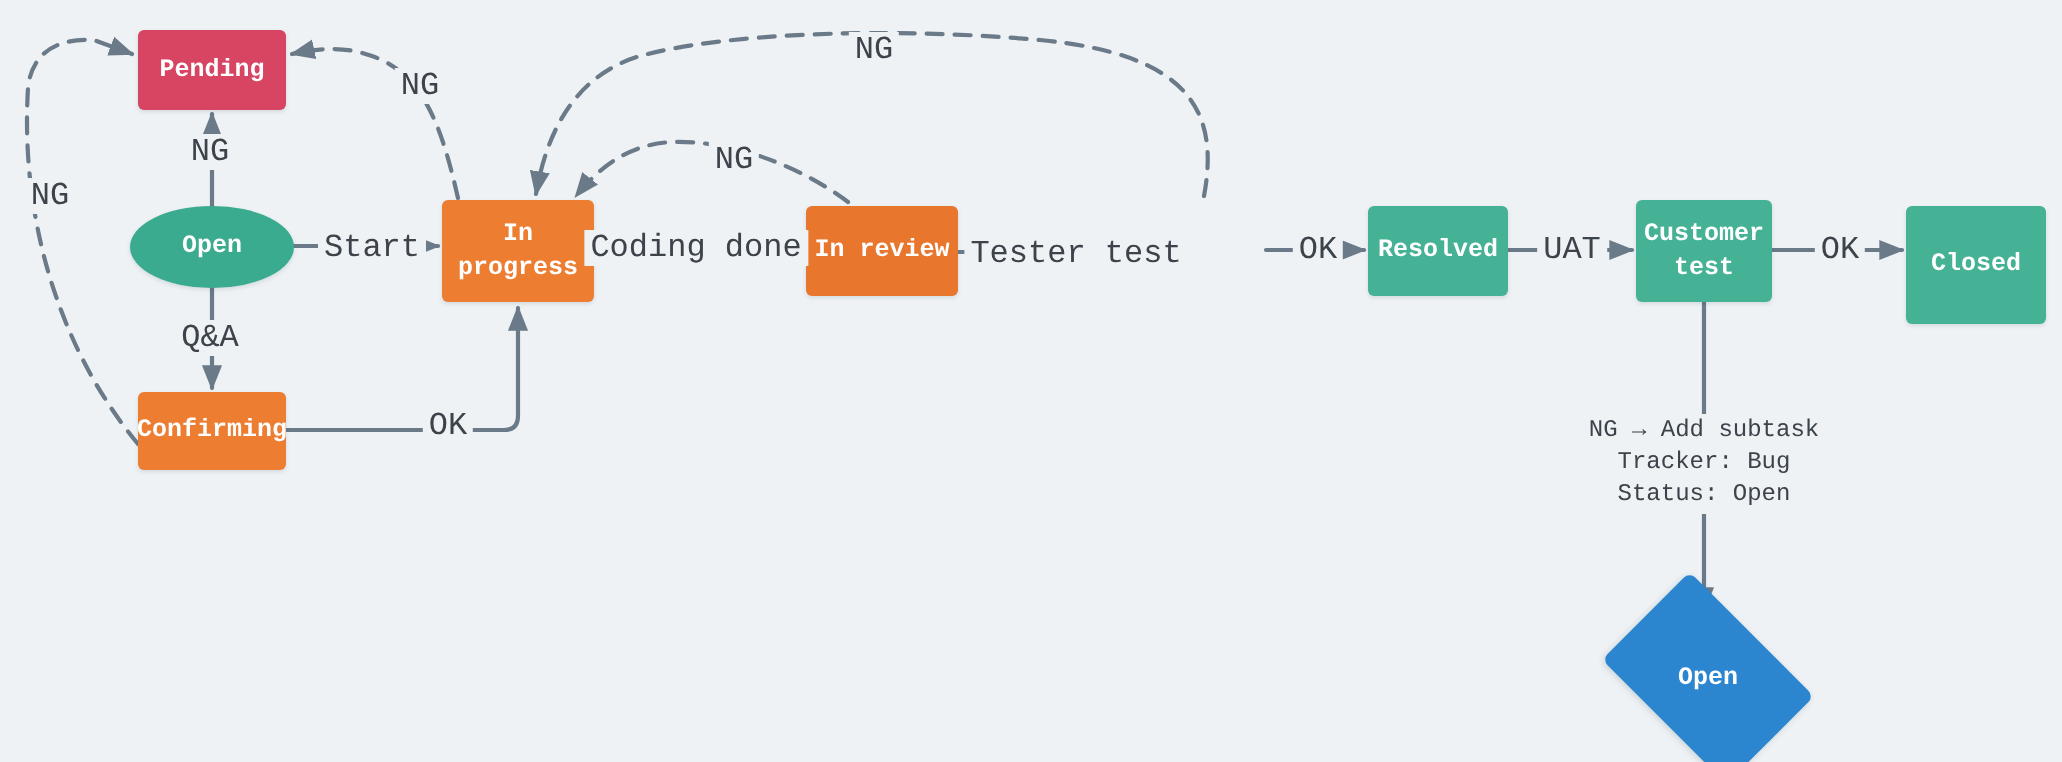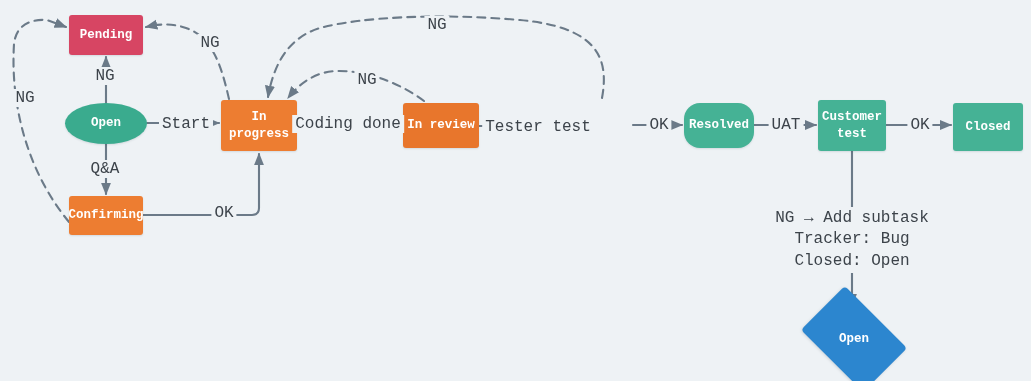--- a/index.html
+++ b/index.html
@@ -67,21 +67,21 @@
     font-size: 16px;
     background: #eef2f5;
     padding: 0 3px;
     white-space: nowrap;
     z-index: 5;
     transform: translate(-50%, -50%);
   }
   .note {
     position: absolute;
     color: #3c434a;
-    font-size: 16px;
+    font-size: 12px;
     line-height: 1.33;
     text-align: center;
     background: #eef2f5;
     padding: 1px 4px;
     white-space: nowrap;
     z-index: 5;
     transform: translateX(-50%);
   }
 </style>
 </head>
@@ -148,30 +148,30 @@
 
   <div class="node" style="left:221px;top:100px;width:76px;height:51px;background:#ed7d31;">
     <span>In progress</span>
   </div>
 
   <div class="node" style="left:403px;top:103px;width:76px;height:45px;background:#e8762c;">
     <span>In review</span>
   </div>
 
 
-  <div class="node" style="left:684px;top:103px;width:70px;height:45px;background:#45b295;border-radius:16px;">
+  <div class="node" style="left:684px;top:103px;width:70px;height:45px;background:#45b295;">
     <span>Resolved</span>
   </div>
 
   <div class="node" style="left:818px;top:100px;width:68px;height:51px;background:#45b295;">
     <span style="white-space:pre-line;">Customer
 test</span>
   </div>
 
-  <div class="node" style="left:953px;top:103px;width:70px;height:48px;background:#45b295;">
+  <div class="node" style="left:953px;top:103px;width:70px;height:59px;background:#45b295;">
     <span>Closed</span>
   </div>
 
   <div class="diamond-wrap" style="left:810px;top:308px;width:88px;height:62px;">
     <span class="diamond-shape" style="background:#2c86cf;"></span>
     <span class="diamond-label">Open</span>
   </div>
 
   <div class="edge-label" style="left:25px;top:98px;">NG</div>
   <div class="edge-label" style="left:105px;top:76px;">NG</div>
@@ -183,16 +183,16 @@
   <div class="edge-label" style="left:367px;top:80px;">NG</div>
   <div class="edge-label" style="left:538px;top:127px;">Tester test</div>
   <div class="edge-label" style="left:437px;top:25px;">NG</div>
   <div class="edge-label" style="left:659px;top:125px;">OK</div>
   <div class="edge-label" style="left:786px;top:125px;">UAT</div>
   <div class="edge-label" style="left:920px;top:125px;">OK</div>
 
   <div class="note" style="left:852px;top:207px;">
     <div>NG → Add subtask</div>
     <div>Tracker: Bug</div>
-    <div>Closed: Open</div>
+    <div>Status: Open</div>
   </div>
 
 </div>
 
 </body></html>

